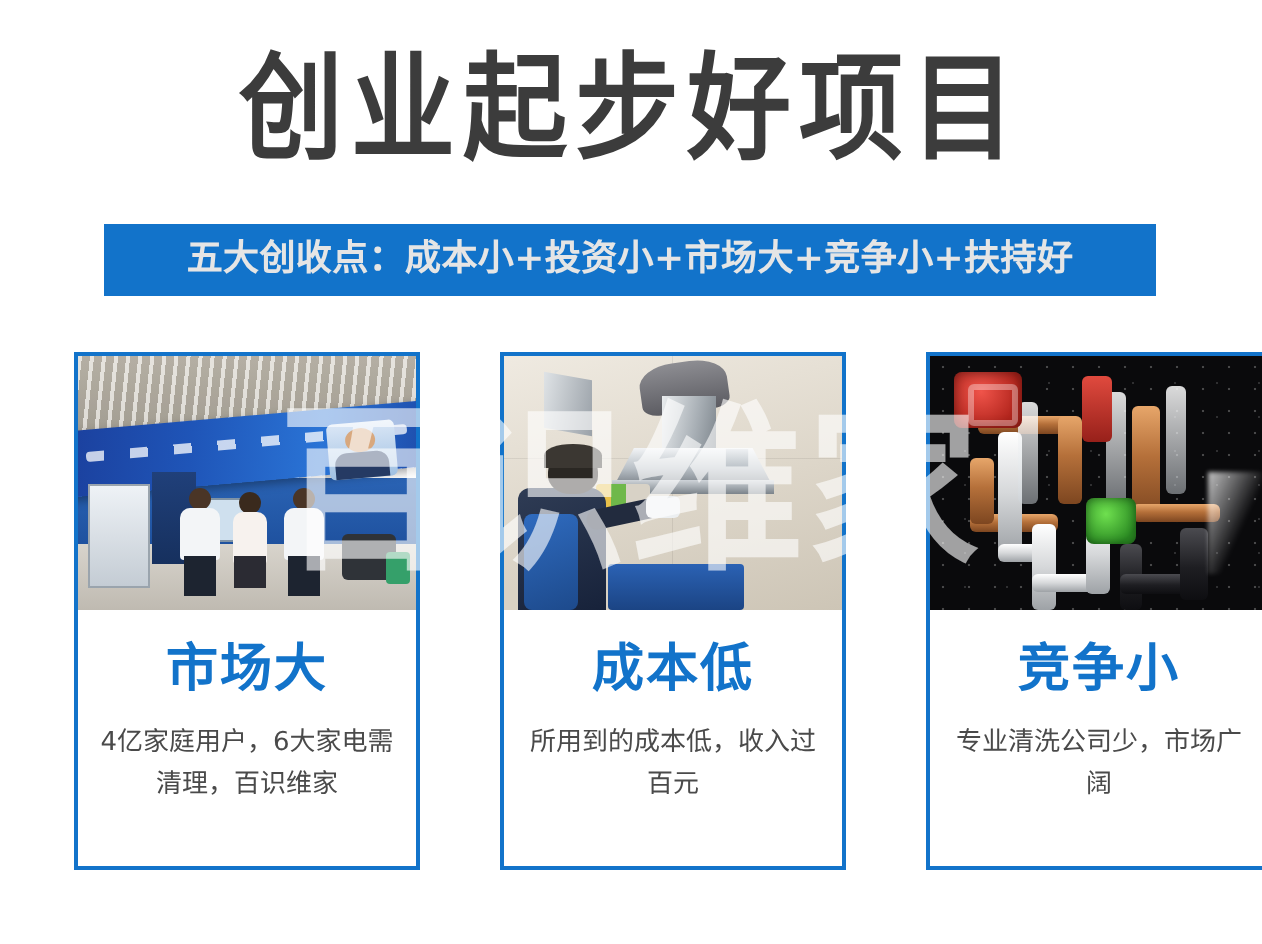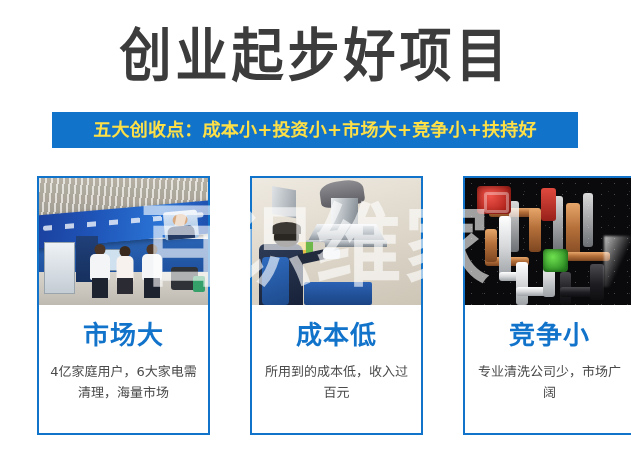--- a/index.html
+++ b/index.html
@@ -48,21 +48,21 @@
     left: 52px;
     top: 112px;
     width: 526px;
     height: 36px;
     background: #1273ca;
     display: flex;
     align-items: center;
     justify-content: center;
   }
   .banner-text {
-    color: #fde047;
+    color: #e5e5e5;
     font-size: 18px;
     line-height: 18px;
     font-weight: 700;
     letter-spacing: 0.2px;
     white-space: nowrap;
     font-family: "DejaVu Sans", "Liberation Sans", sans-serif;
   }
 
   
   .cards {
@@ -398,21 +398,21 @@
           <div class="person p3">
             <span class="head"></span>
               <span class="body"></span>
               <span class="legs"></span>
           </div>
           <div class="s1-cart"></div>
           <div class="s1-bin"></div>
         </div>
       </div>
       <div class="card-title">市场大</div>
-      <div class="card-desc">4亿家庭用户，6大家电需清理，海量市场</div>
+      <div class="card-desc">4亿家庭用户，6大家电需清理，百识维家</div>
     </div>
 
     <div class="card">
       <div class="card-photo">
         <div class="scene">
           <div class="s3-wall"></div>
           <div class="s3-duct"></div>
           <div class="s3-hood-left"></div>
           <div class="s3-hood-neck"></div>
           <div class="s3-hood-body"></div>

